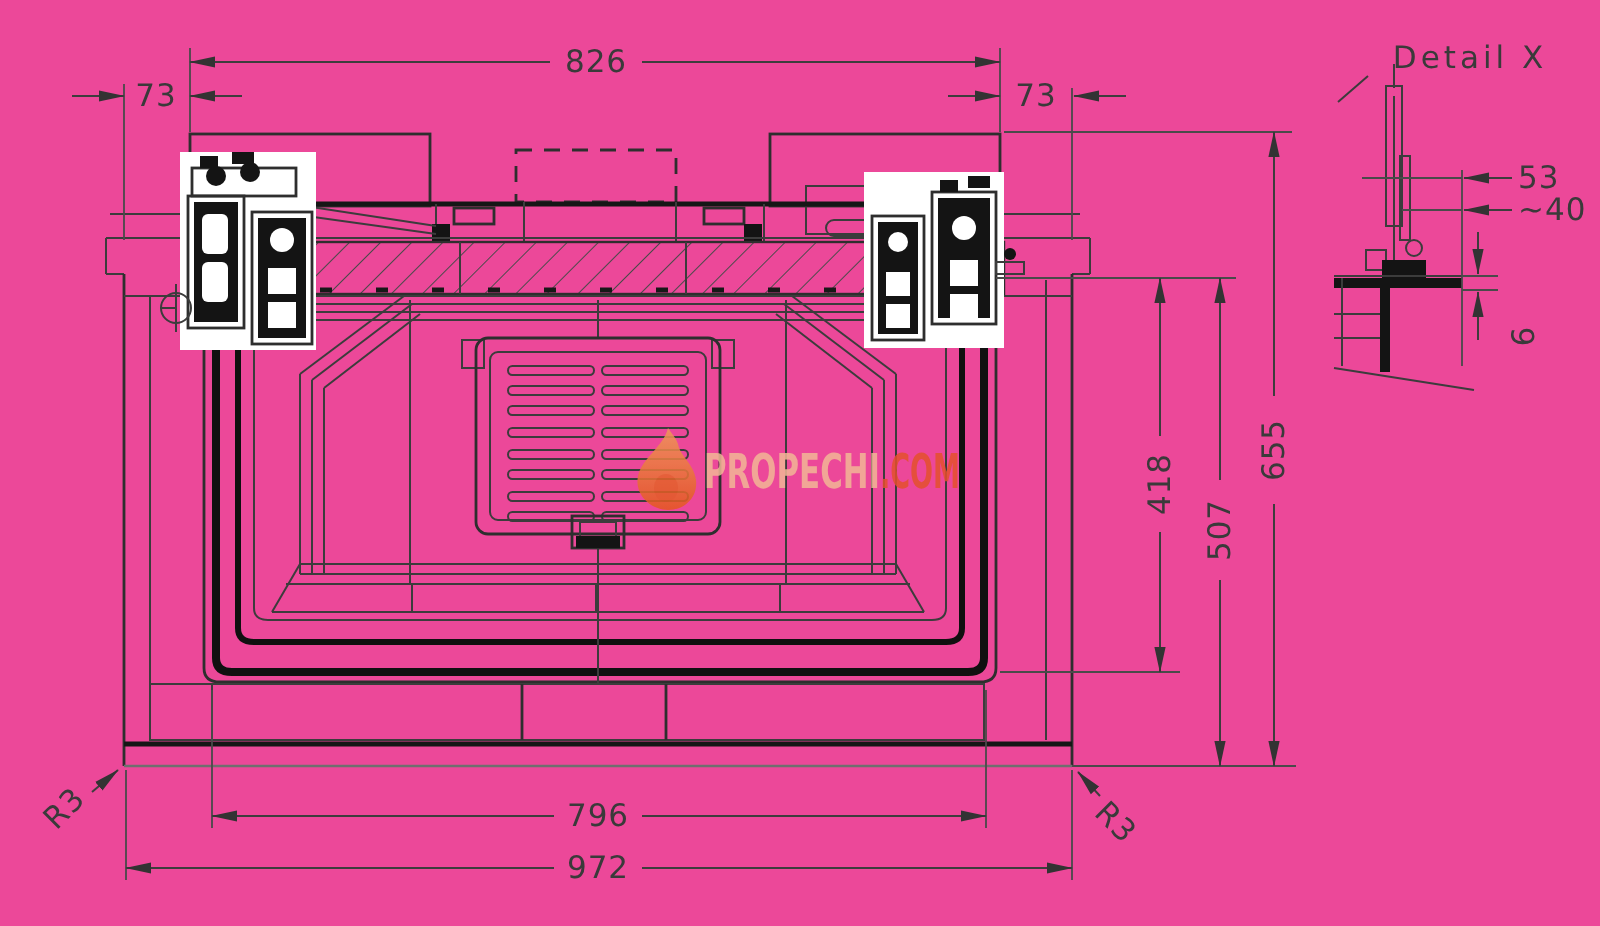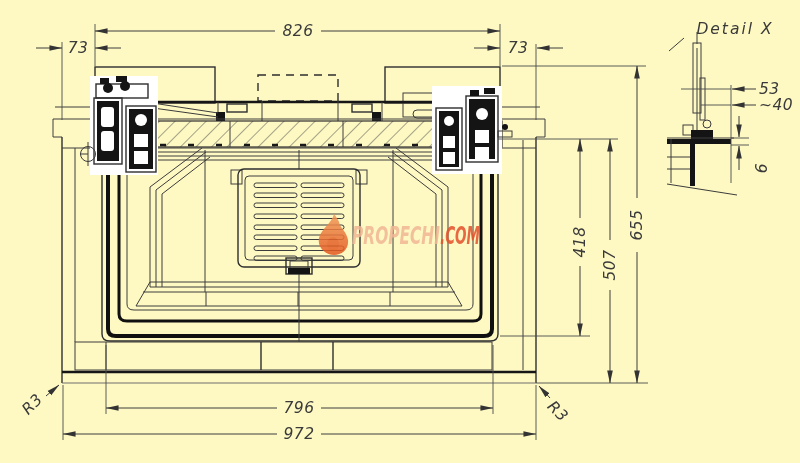--- a/index.html
+++ b/index.html
@@ -1,17 +1,17 @@
 <!DOCTYPE html>
 <html><head>
 <meta charset="utf-8">
 <style>
   html,body{margin:0;padding:0;background:#e9e9e9;}
-  .stage{width:800px;height:463px;background:#fef9c3;position:relative;overflow:hidden;
-         font-family:"DejaVu Sans", sans-serif;font-style:italic;}
+  .stage{width:800px;height:463px;background:#ec4899;position:relative;overflow:hidden;
+         font-family:"DejaVu Sans", sans-serif;}
   svg{display:block;}
   text{font-family:"DejaVu Sans", sans-serif;fill:#3a3a3a;}
   .dim{font-size:15.5px;letter-spacing:0.5px;}
   .dimline{stroke:#3d3d3d;stroke-width:1;fill:none;}
   .ext{stroke:#4a4a4a;stroke-width:0.9;fill:none;}
   .thin{stroke:#3c3c3c;stroke-width:1;fill:none;}
   .med{stroke:#2e2e2e;stroke-width:1.4;fill:none;}
   .thick{stroke:#161616;stroke-width:2.4;fill:none;}
   .heavy{stroke:#101010;stroke-width:4;fill:none;}
   .heavy3{stroke:#101010;stroke-width:3;fill:none;}

